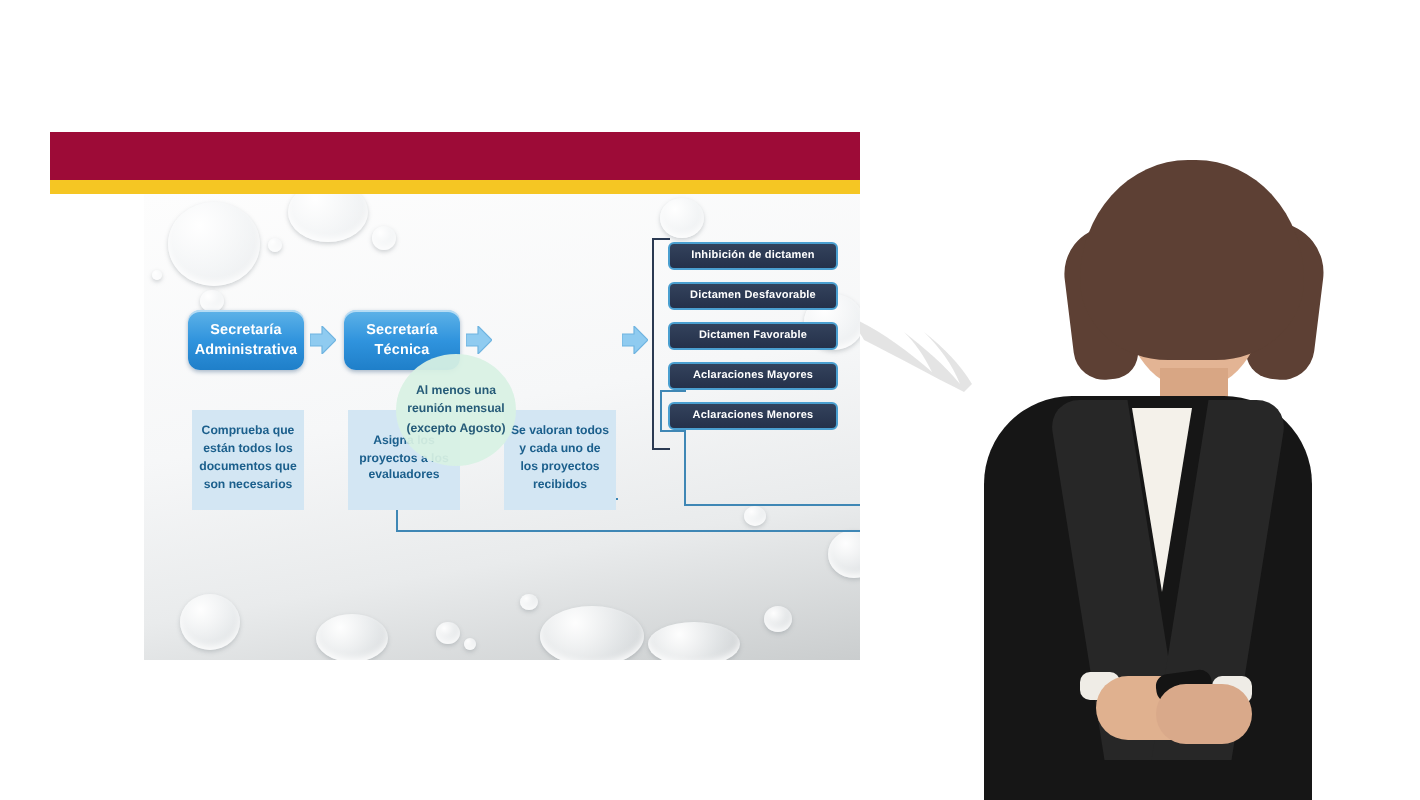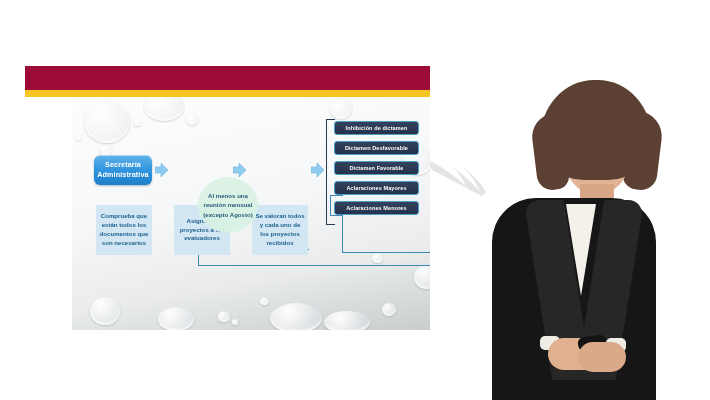--- a/index.html
+++ b/index.html
@@ -170,20 +170,23 @@
 
     <div class="pbox" style="left:22px;top:58px;width:58px;height:30px;">
       <span>Secretaría Administrativa</span>
     </div>
     <div class="chev" style="left:83px;top:66px;">
       <svg viewBox="0 0 13 14" width="13" height="14">
         <path d="M0 4 h6 V0 l7 7 l-7 7 V10 H0 Z" fill="#8fcbf0" stroke="#6fb4e0" stroke-width=".6"></path>
       </svg>
     </div>
 
+    <div class="pbox" style="left:100px;top:58px;width:58px;height:30px;">
+      <span>Secretaría Técnica</span>
+    </div>
     <div class="chev" style="left:161px;top:66px;">
       <svg viewBox="0 0 13 14" width="13" height="14">
         <path d="M0 4 h6 V0 l7 7 l-7 7 V10 H0 Z" fill="#8fcbf0" stroke="#6fb4e0" stroke-width=".6"></path>
       </svg>
     </div>
 
     <div class="chev" style="left:239px;top:66px;">
       <svg viewBox="0 0 13 14" width="13" height="14">
         <path d="M0 4 h6 V0 l7 7 l-7 7 V10 H0 Z" fill="#8fcbf0" stroke="#6fb4e0" stroke-width=".6"></path>
       </svg>

